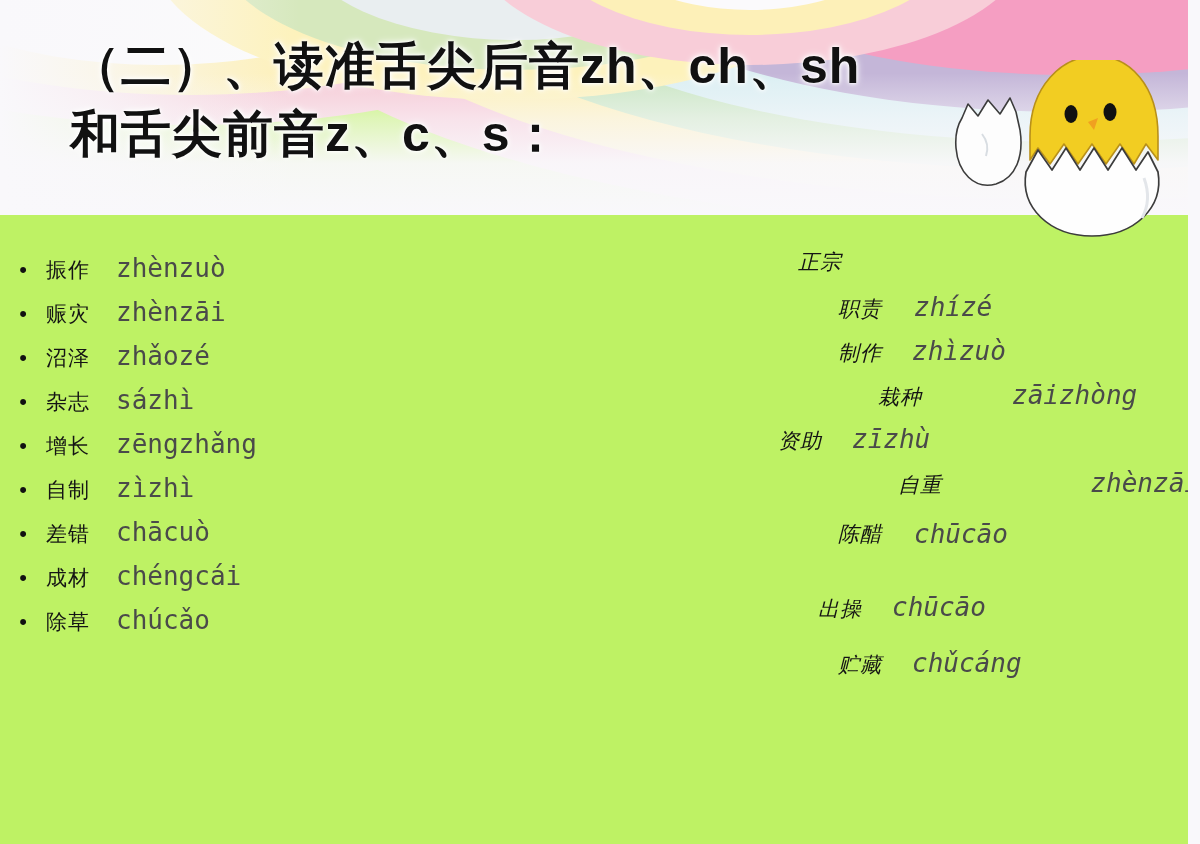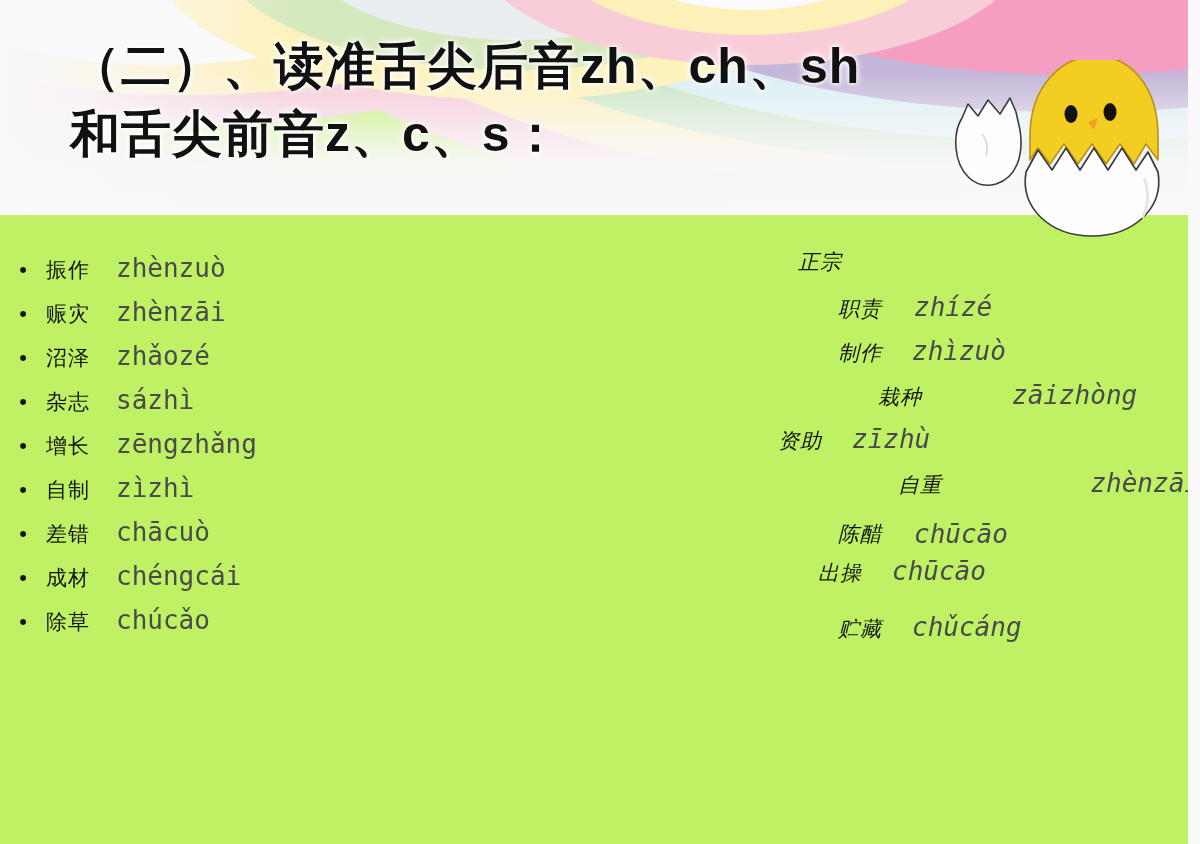--- a/index.html
+++ b/index.html
@@ -223,21 +223,21 @@
       <div class="r-row" style="padding-left: 138px; justify-content: space-between;">
         <span class="hanzi">自重</span>
         <span style="flex: 0 0 30px; width: 30px;"></span>
         <span class="pinyin">zhènzāi</span>
       </div>
       <div class="r-row" style="padding-left: 78px; align-items: center;">
         <span class="hanzi">陈醋</span>
         <span style="flex: 0 0 32px; width: 32px;"></span>
         <span class="pinyin">chūcāo</span>
       </div>
-      <div class="r-row" style="padding-left: 58px;">
+      <div class="r-row" style="padding-left: 58px; margin-top: 36px;">
         <span class="hanzi">出操</span>
         <span style="flex: 0 0 30px; width: 30px;"></span>
         <span class="pinyin">chūcāo</span>
       </div>
       <div class="r-row" style="padding-left: 78px; margin-top: 12px;">
         <span class="hanzi">贮藏</span>
         <span style="flex: 0 0 30px; width: 30px;"></span>
         <span class="pinyin">chǔcáng</span>
       </div>
     </div>

